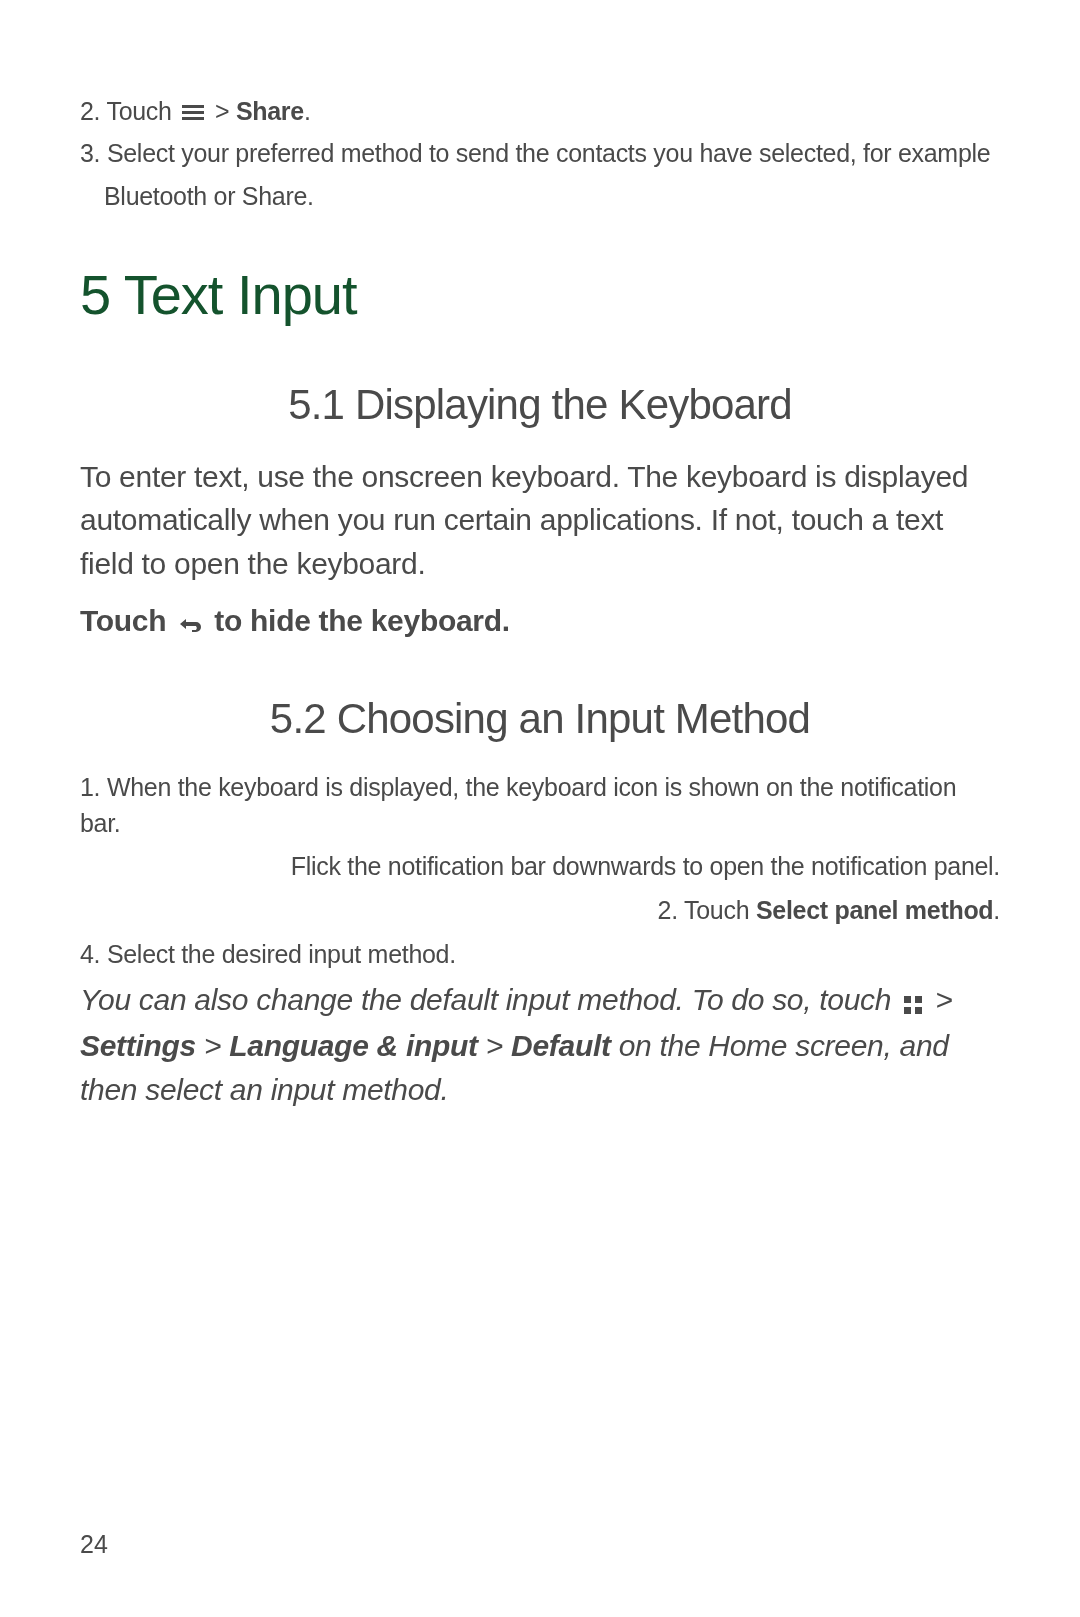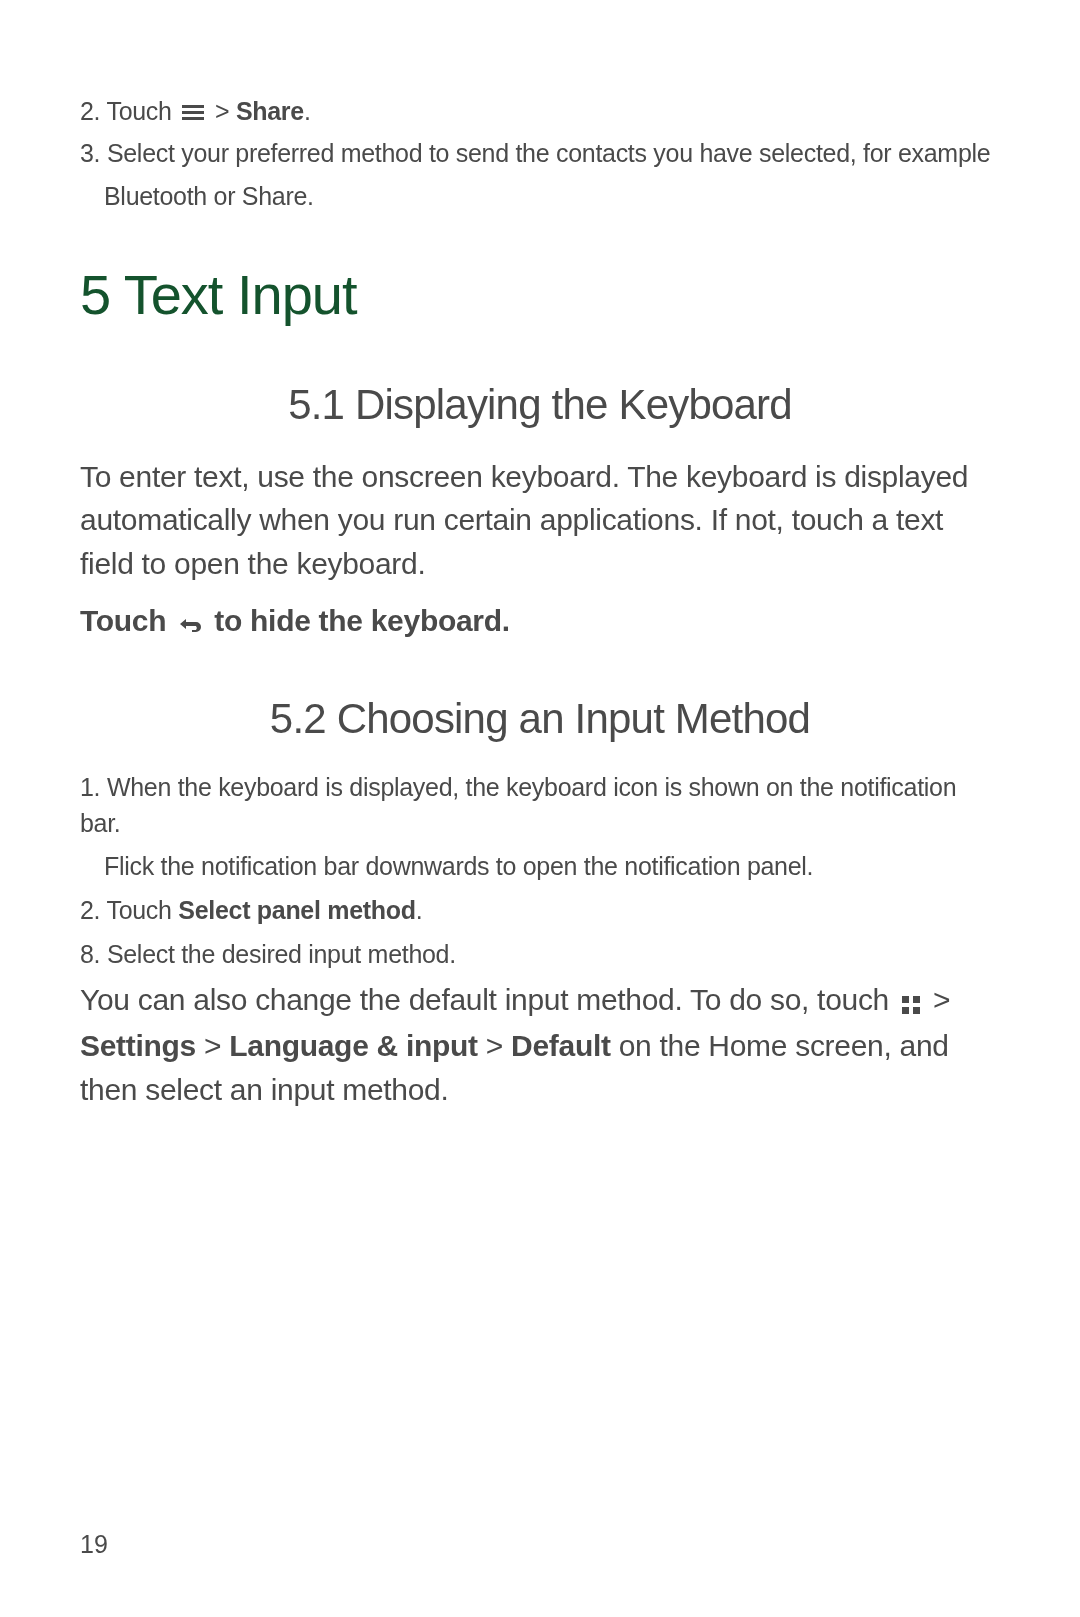--- a/index.html
+++ b/index.html
@@ -91,20 +91,21 @@
     }
     .block-52 {
       margin-top: 50px;
     }
     .block-51 {
       margin-bottom: 38px;
       font-weight: bold;
     }
     .list-spacing {
       margin-bottom: 8px;
+      text-align: right;
     }
   </style>
 </head>
 <body>
 
 <div class="list-item">
   <span>2. Touch </span>
   <span class="inline-icon hamburger-icon">
     <span></span><span></span><span></span>
   </span>
@@ -140,28 +141,28 @@
   <span>1. When the keyboard is displayed, the keyboard icon is shown on the notification bar.</span>
 </div>
 <div class="list-item indent list-spacing">
   <span>Flick the notification bar downwards to open the notification panel.</span>
 </div>
 
 <div class="list-item list-spacing">
   <span>2. Touch </span><span class="bold">Select panel method</span><span>.</span>
 </div>
 
-<div class="list-item">8. Select the desired input method.</div>
+<div class="list-item">4. Select the desired input method.</div>
 
-<p class="body-text" style="">
+<p class="body-text" style="font-style:italic;">
   <span>You can also change the default input method. To do so, touch </span>
   <span class="inline-icon apps-icon">
     <svg viewBox="0 0 20 20" xmlns="http://www.w3.org/2000/svg">
       <rect x="1" y="1" width="7" height="7" fill="#4a4a4a"></rect>
       <rect x="12" y="1" width="7" height="7" fill="#4a4a4a"></rect>
       <rect x="1" y="12" width="7" height="7" fill="#4a4a4a"></rect>
       <rect x="12" y="12" width="7" height="7" fill="#4a4a4a"></rect>
     </svg>
   </span>
   <span>  &gt; </span><span class="bold">Settings</span><span> &gt; </span><span class="bold">Language &amp; input</span><span> &gt; </span><span class="bold">Default</span><span> on the Home screen, and then select an input method.</span>
 </p>
 
-<div class="page-number">19</div>
+<div class="page-number">24</div>
 
 </body></html>

